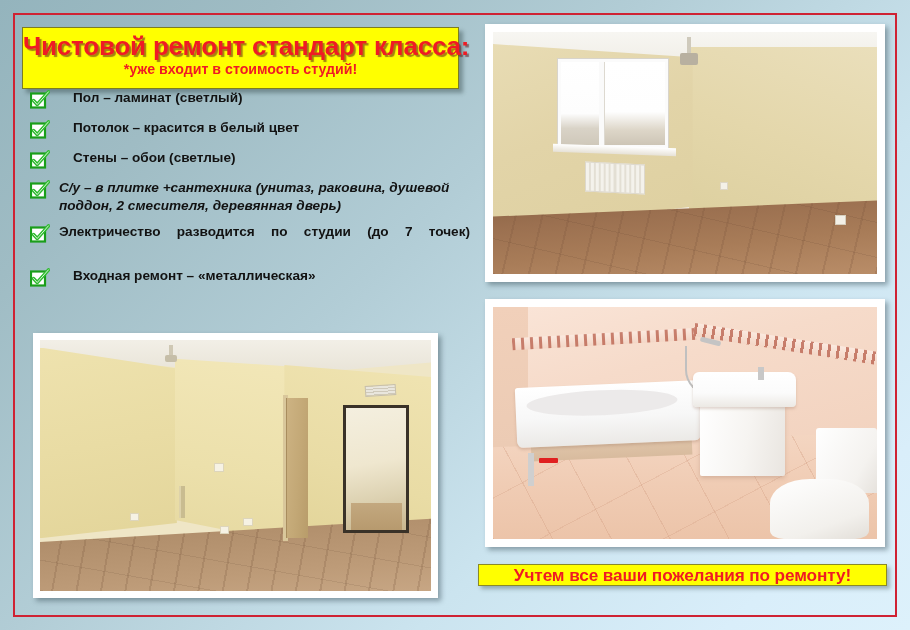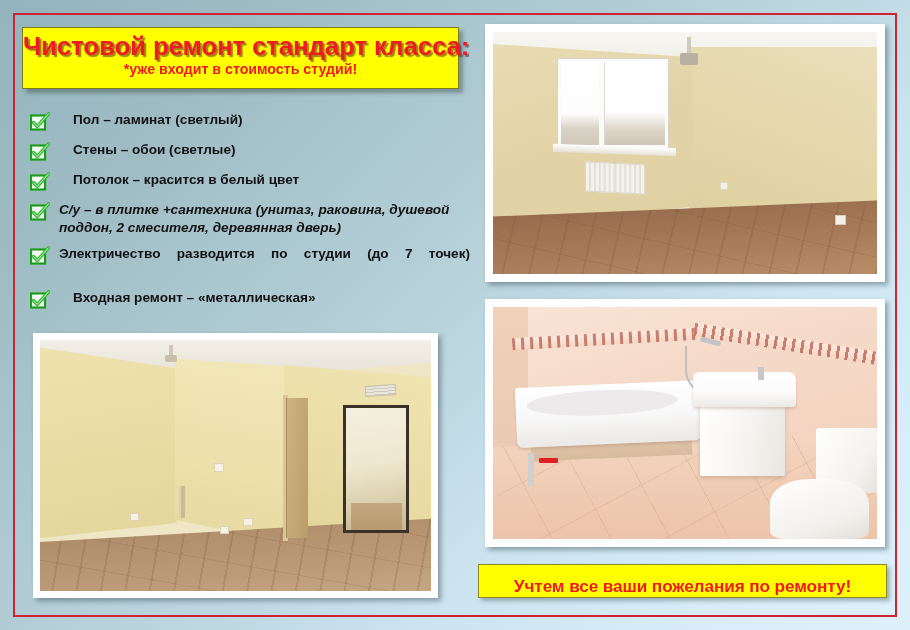--- a/index.html
+++ b/index.html
@@ -62,21 +62,21 @@
     color: #ef1b24;
     line-height: 1.25;
     margin-top: 0;
     white-space: nowrap;
   }
 
   
   #checklist {
     position: absolute;
     left: 28px;
-    top: 111px;
+    top: 89px;
     width: 442px;
   }
   .check-row {
     position: relative;
     padding-left: 45px;
     margin-bottom: 8px;
     min-height: 22px;
   }
 
   .cb {
@@ -363,27 +363,27 @@
     background: #f6f2e4; border: 1px solid #ddd5bb; box-sizing: border-box; }
   .p3-sock4 { position: absolute; left: 23%; top: 69%; width: 2.2%; height: 3%;
     background: #f6f2e4; border: 1px solid #ddd5bb; box-sizing: border-box; }
 
   
   #bottom-banner {
     position: absolute;
     left: 478px;
     top: 564px;
     width: 409px;
-    height: 34px;
+    height: 22px;
     background: #ffff00;
     border: 1px solid #8a8a28;
     box-sizing: border-box;
     box-shadow: 3px 3px 4px rgba(40,60,60,0.35);
     display: flex;
-    align-items: flex-end;
+    align-items: center;
     justify-content: center;
   }
   #bottom-text {
     font-size: 17.2px;
     font-weight: bold;
     color: #ef1b24;
     white-space: nowrap;
     letter-spacing: -0.1px;
   }
 </style>
@@ -413,32 +413,32 @@
     </div>
 
     <div class="check-row">
       <span class="cb">
         <svg width="20" height="20" viewBox="0 0 20 20">
           <rect x="1" y="3.5" width="14" height="14" fill="#ffffff" stroke="#1a9e1a" stroke-width="2.2"></rect>
           <path d="M3.5 10.5 L7.2 14.5 L18.5 1.8" fill="none" stroke="#2fbb2f" stroke-width="3.4" stroke-linecap="round" stroke-linejoin="round"></path>
           <path d="M3.5 10.5 L7.2 14.5 L18.5 1.8" fill="none" stroke="#d9f5d9" stroke-width="1" stroke-linecap="round" stroke-linejoin="round"></path>
         </svg>
       </span>
-      <div class="check-text">Стены – обои (светлые)</div>
+      <div class="check-text">Потолок – красится в белый цвет</div>
     </div>
 
     <div class="check-row">
       <span class="cb">
         <svg width="20" height="20" viewBox="0 0 20 20">
           <rect x="1" y="3.5" width="14" height="14" fill="#ffffff" stroke="#1a9e1a" stroke-width="2.2"></rect>
           <path d="M3.5 10.5 L7.2 14.5 L18.5 1.8" fill="none" stroke="#2fbb2f" stroke-width="3.4" stroke-linecap="round" stroke-linejoin="round"></path>
           <path d="M3.5 10.5 L7.2 14.5 L18.5 1.8" fill="none" stroke="#d9f5d9" stroke-width="1" stroke-linecap="round" stroke-linejoin="round"></path>
         </svg>
       </span>
-      <div class="check-text">Потолок – красится в белый цвет</div>
+      <div class="check-text">Стены – обои (светлые)</div>
     </div>
 
     <div class="check-row hang">
       <span class="cb">
         <svg width="20" height="20" viewBox="0 0 20 20">
           <rect x="1" y="3.5" width="14" height="14" fill="#ffffff" stroke="#1a9e1a" stroke-width="2.2"></rect>
           <path d="M3.5 10.5 L7.2 14.5 L18.5 1.8" fill="none" stroke="#2fbb2f" stroke-width="3.4" stroke-linecap="round" stroke-linejoin="round"></path>
           <path d="M3.5 10.5 L7.2 14.5 L18.5 1.8" fill="none" stroke="#d9f5d9" stroke-width="1" stroke-linecap="round" stroke-linejoin="round"></path>
         </svg>
       </span>

